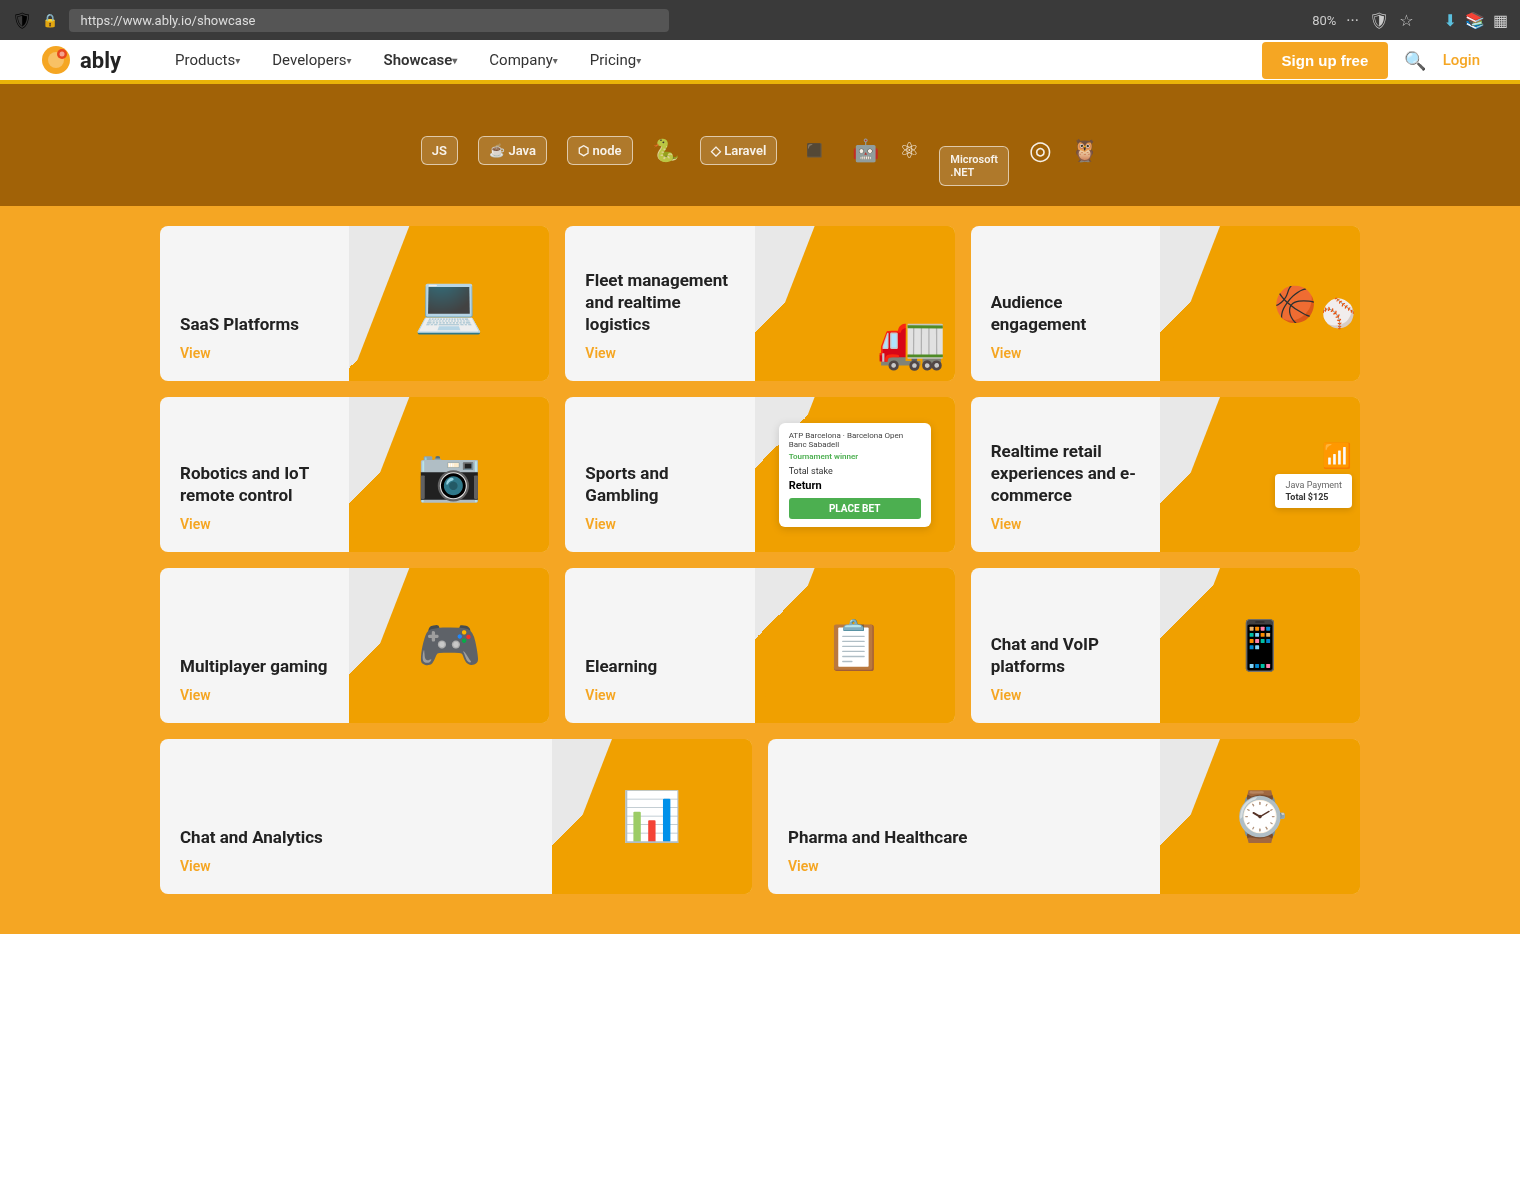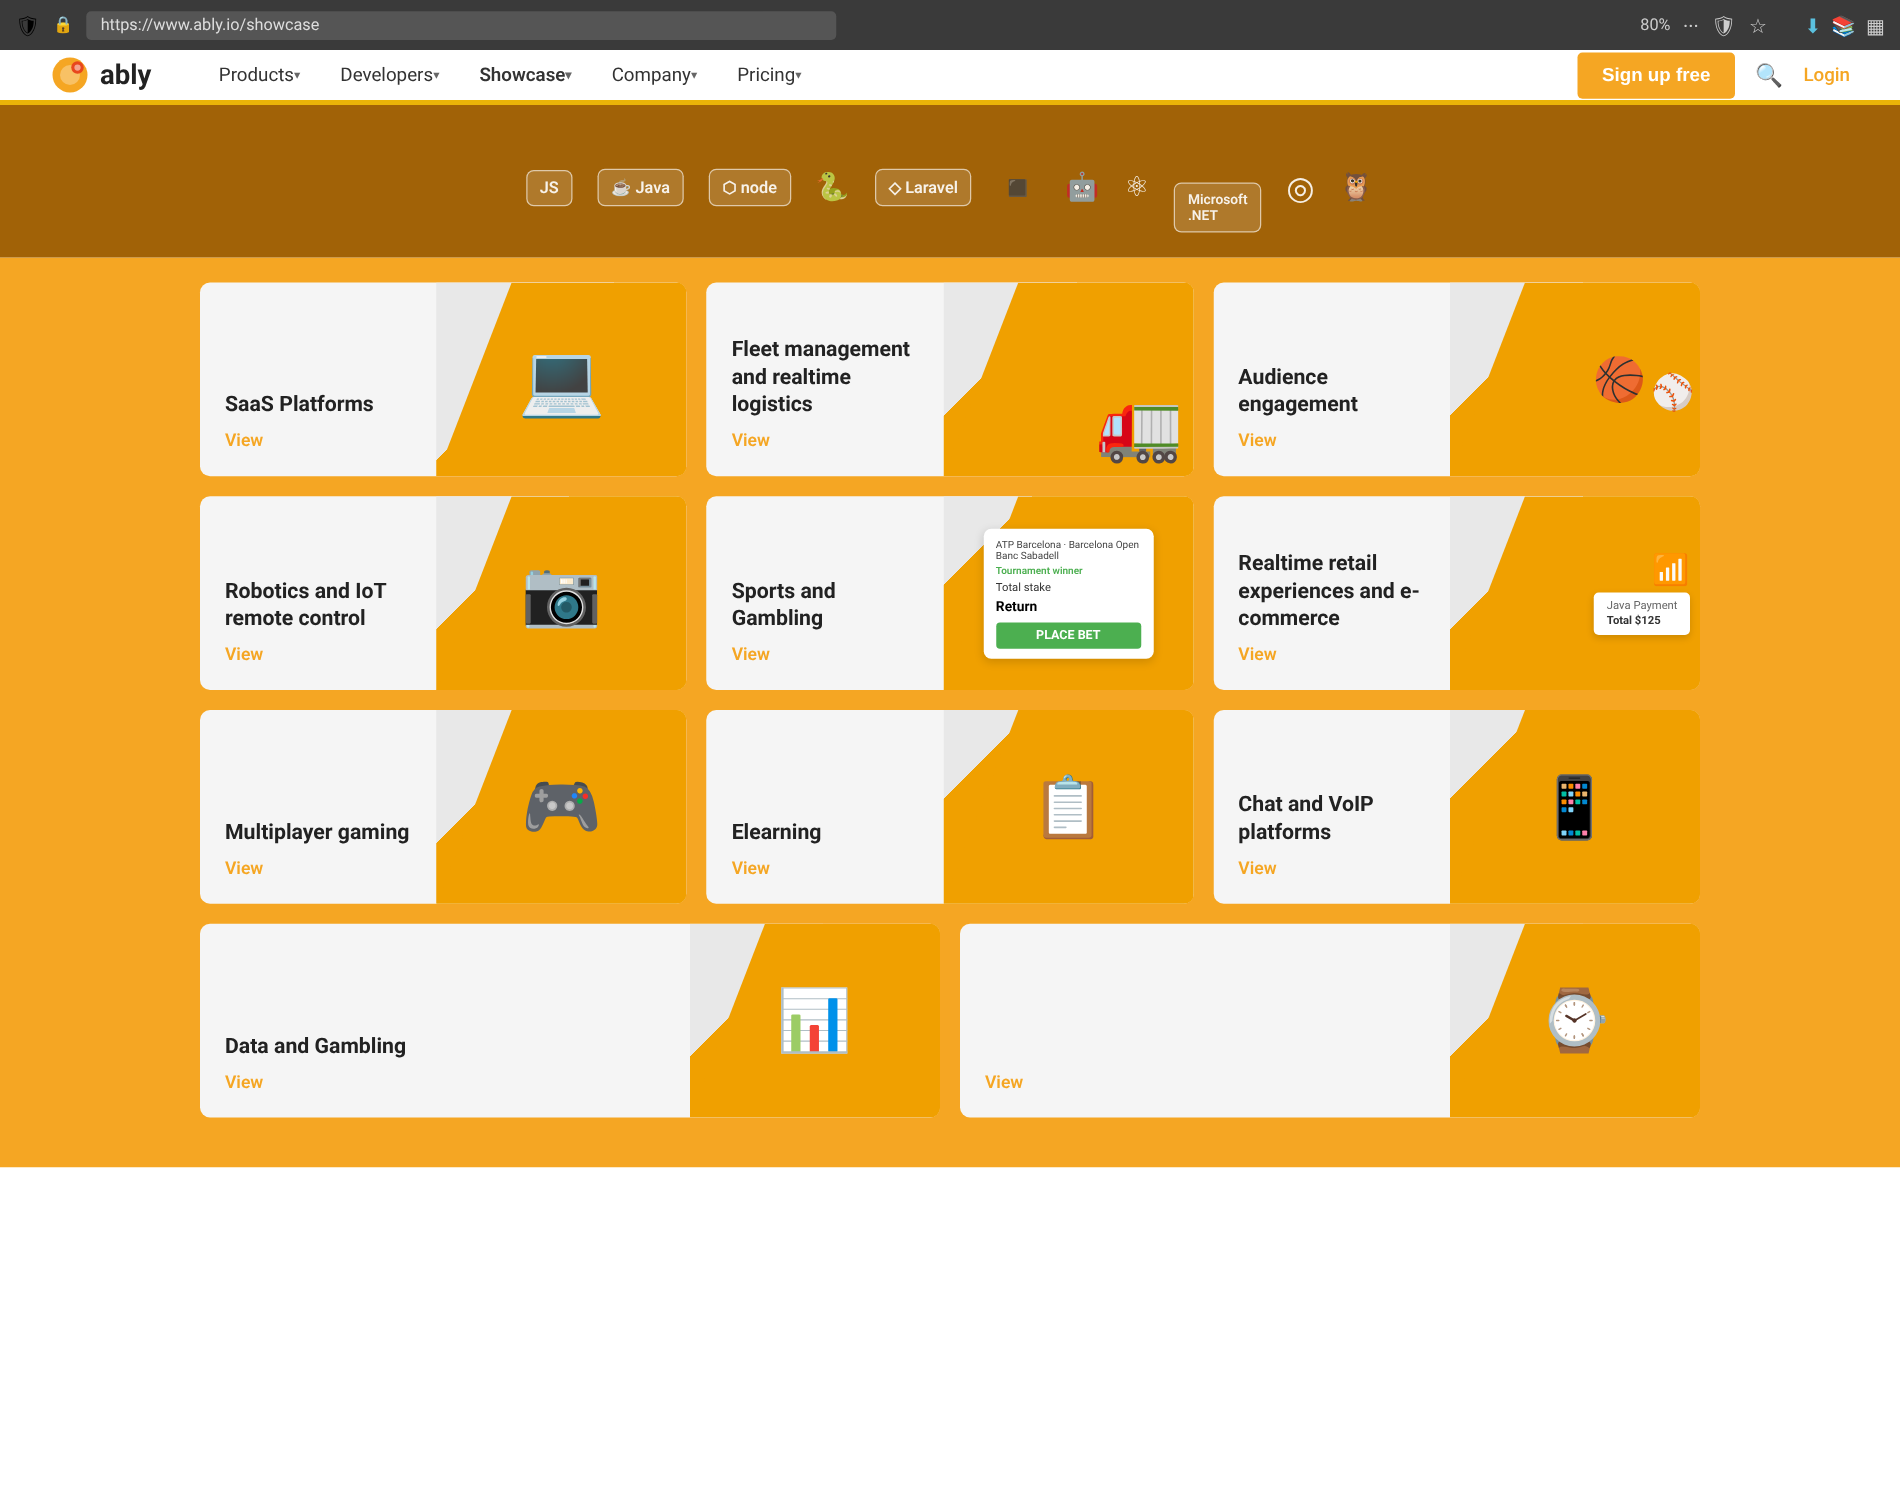--- a/index.html
+++ b/index.html
@@ -247,21 +247,21 @@
       display: flex; align-items: center; justify-content: center;
       font-size: 48px;
     }
 
     
     .betting-mockup {
       background: #fff;
       border-radius: 6px;
       padding: 8px 10px;
       font-size: 10px;
-      width: 136px;
+      width: 152px;
       position: relative;
       z-index: 2;
       box-shadow: 0 2px 8px rgba(0,0,0,0.15);
     }
     .betting-row {
       display: flex;
       justify-content: space-between;
       color: #333;
       font-size: 9px;
       margin-bottom: 3px;
@@ -484,31 +484,32 @@
         <span style="position:relative;z-index:2;font-size:48px;">📱</span>
       </div>
     </div>
 
   </div>
 
   <div class="cards-grid-bottom" style="margin-top:16px;">
 
     <div class="card">
       <div class="card-content">
-        <div class="card-title">Data and Gambling</div>
+        <div class="card-title">Chat and Analytics</div>
         <div class="card-view">View</div>
       </div>
       <div class="card-image img-data">
         <div class="card-image-bg"></div>
         <span style="position:relative;z-index:2;font-size:48px;">📊</span>
       </div>
     </div>
 
     <div class="card">
       <div class="card-content">
+        <div class="card-title">Pharma and Healthcare</div>
         <div class="card-view">View</div>
       </div>
       <div class="card-image img-pharma">
         <div class="card-image-bg"></div>
         <span style="position:relative;z-index:2;font-size:48px;">⌚</span>
       </div>
     </div>
 
   </div>
 </div>

